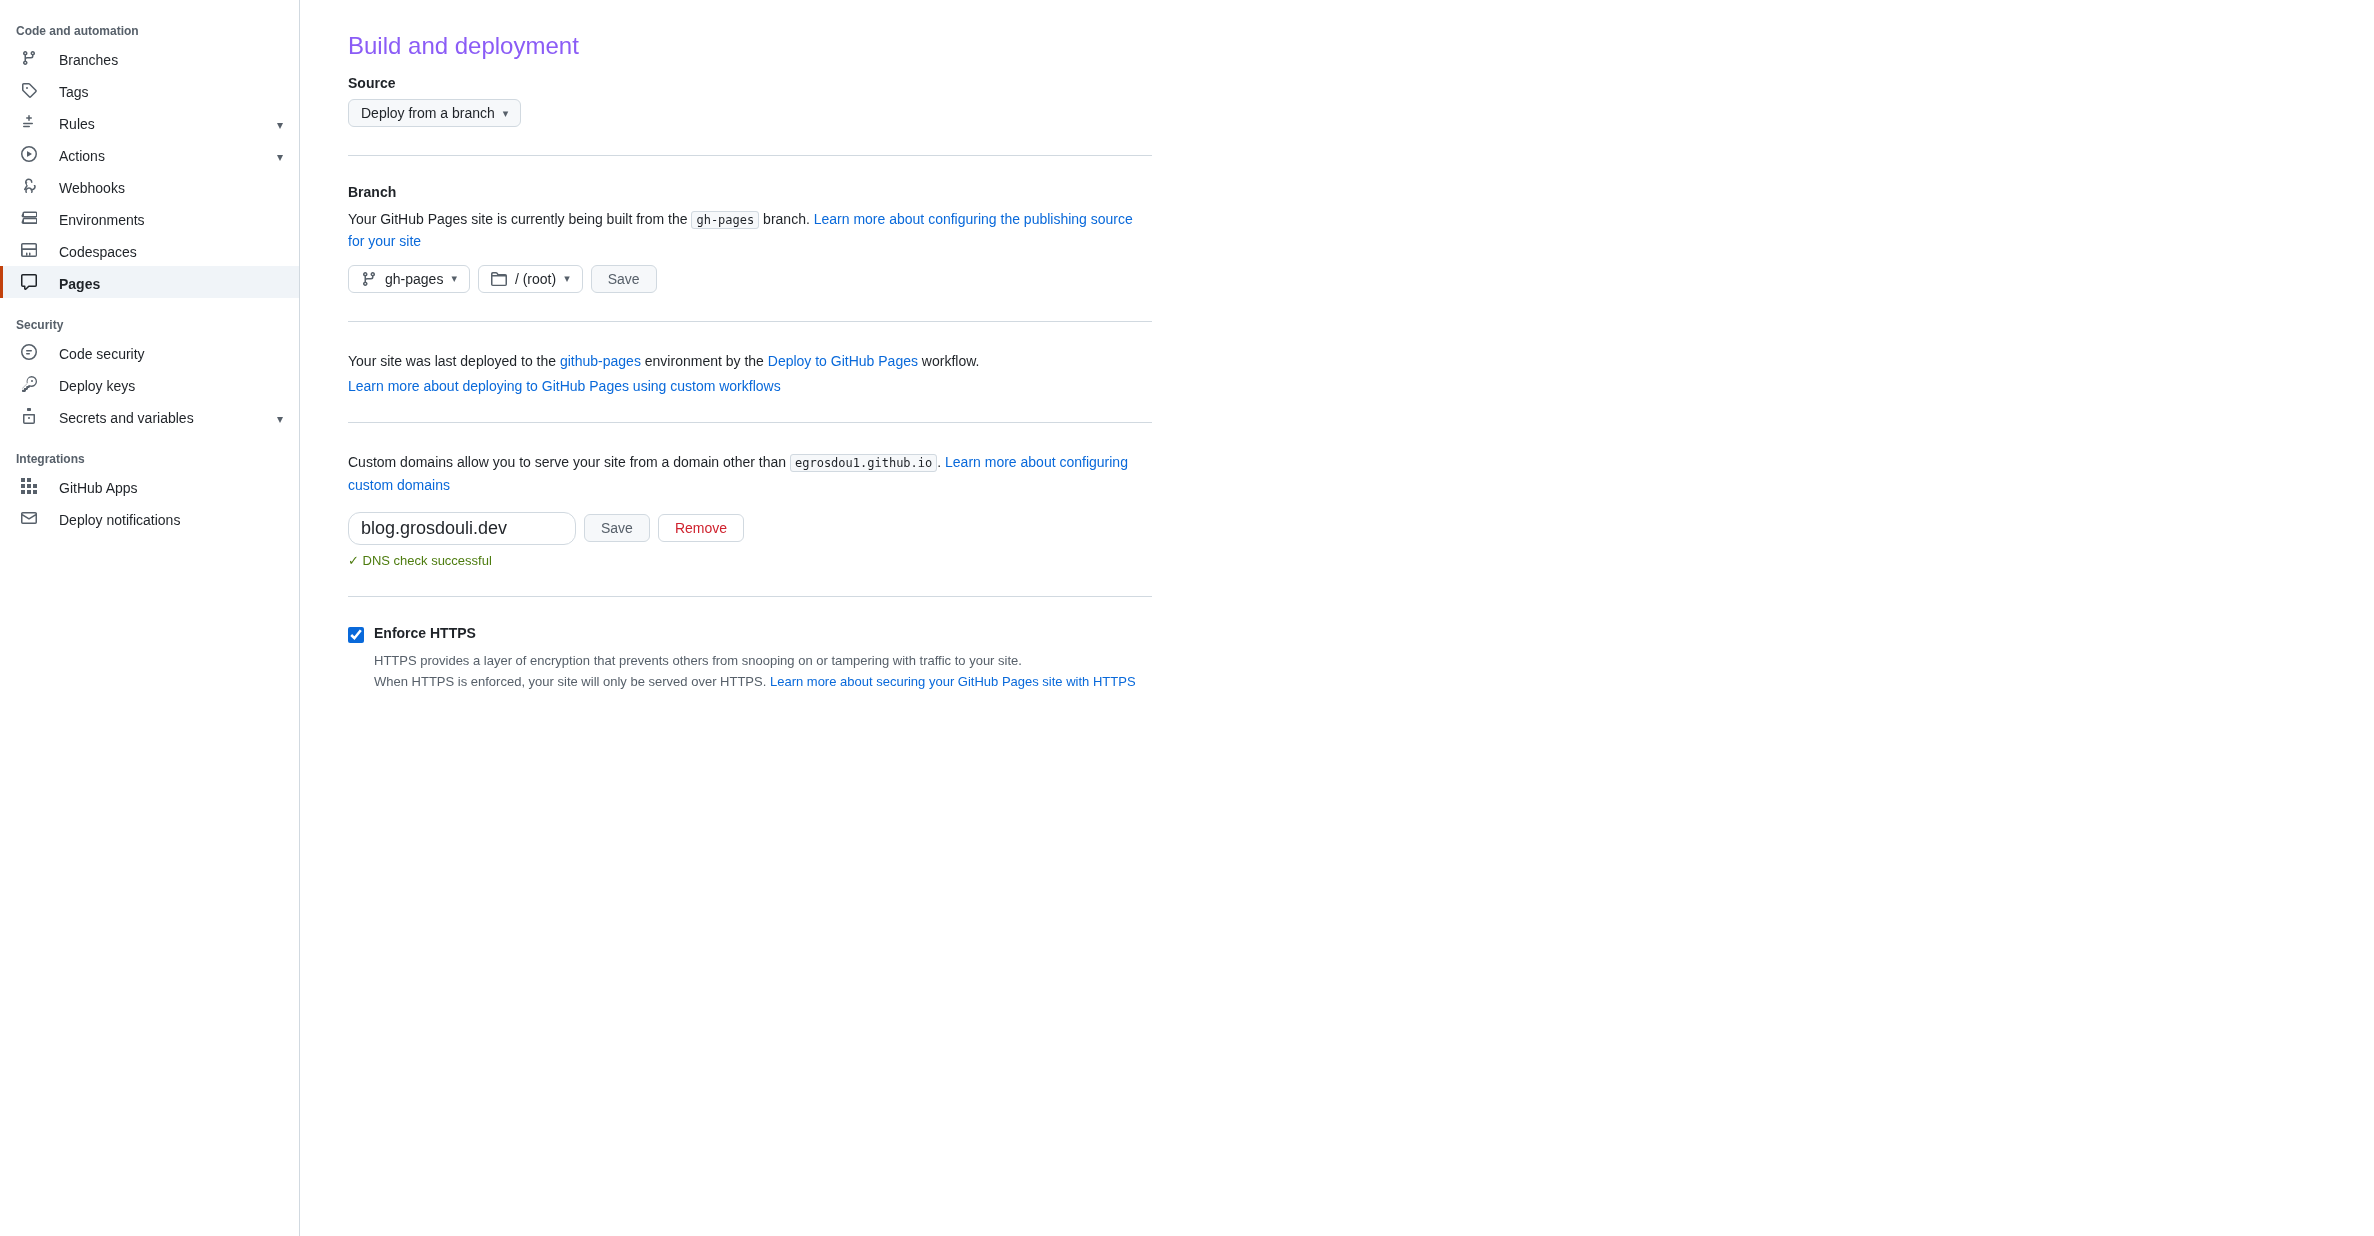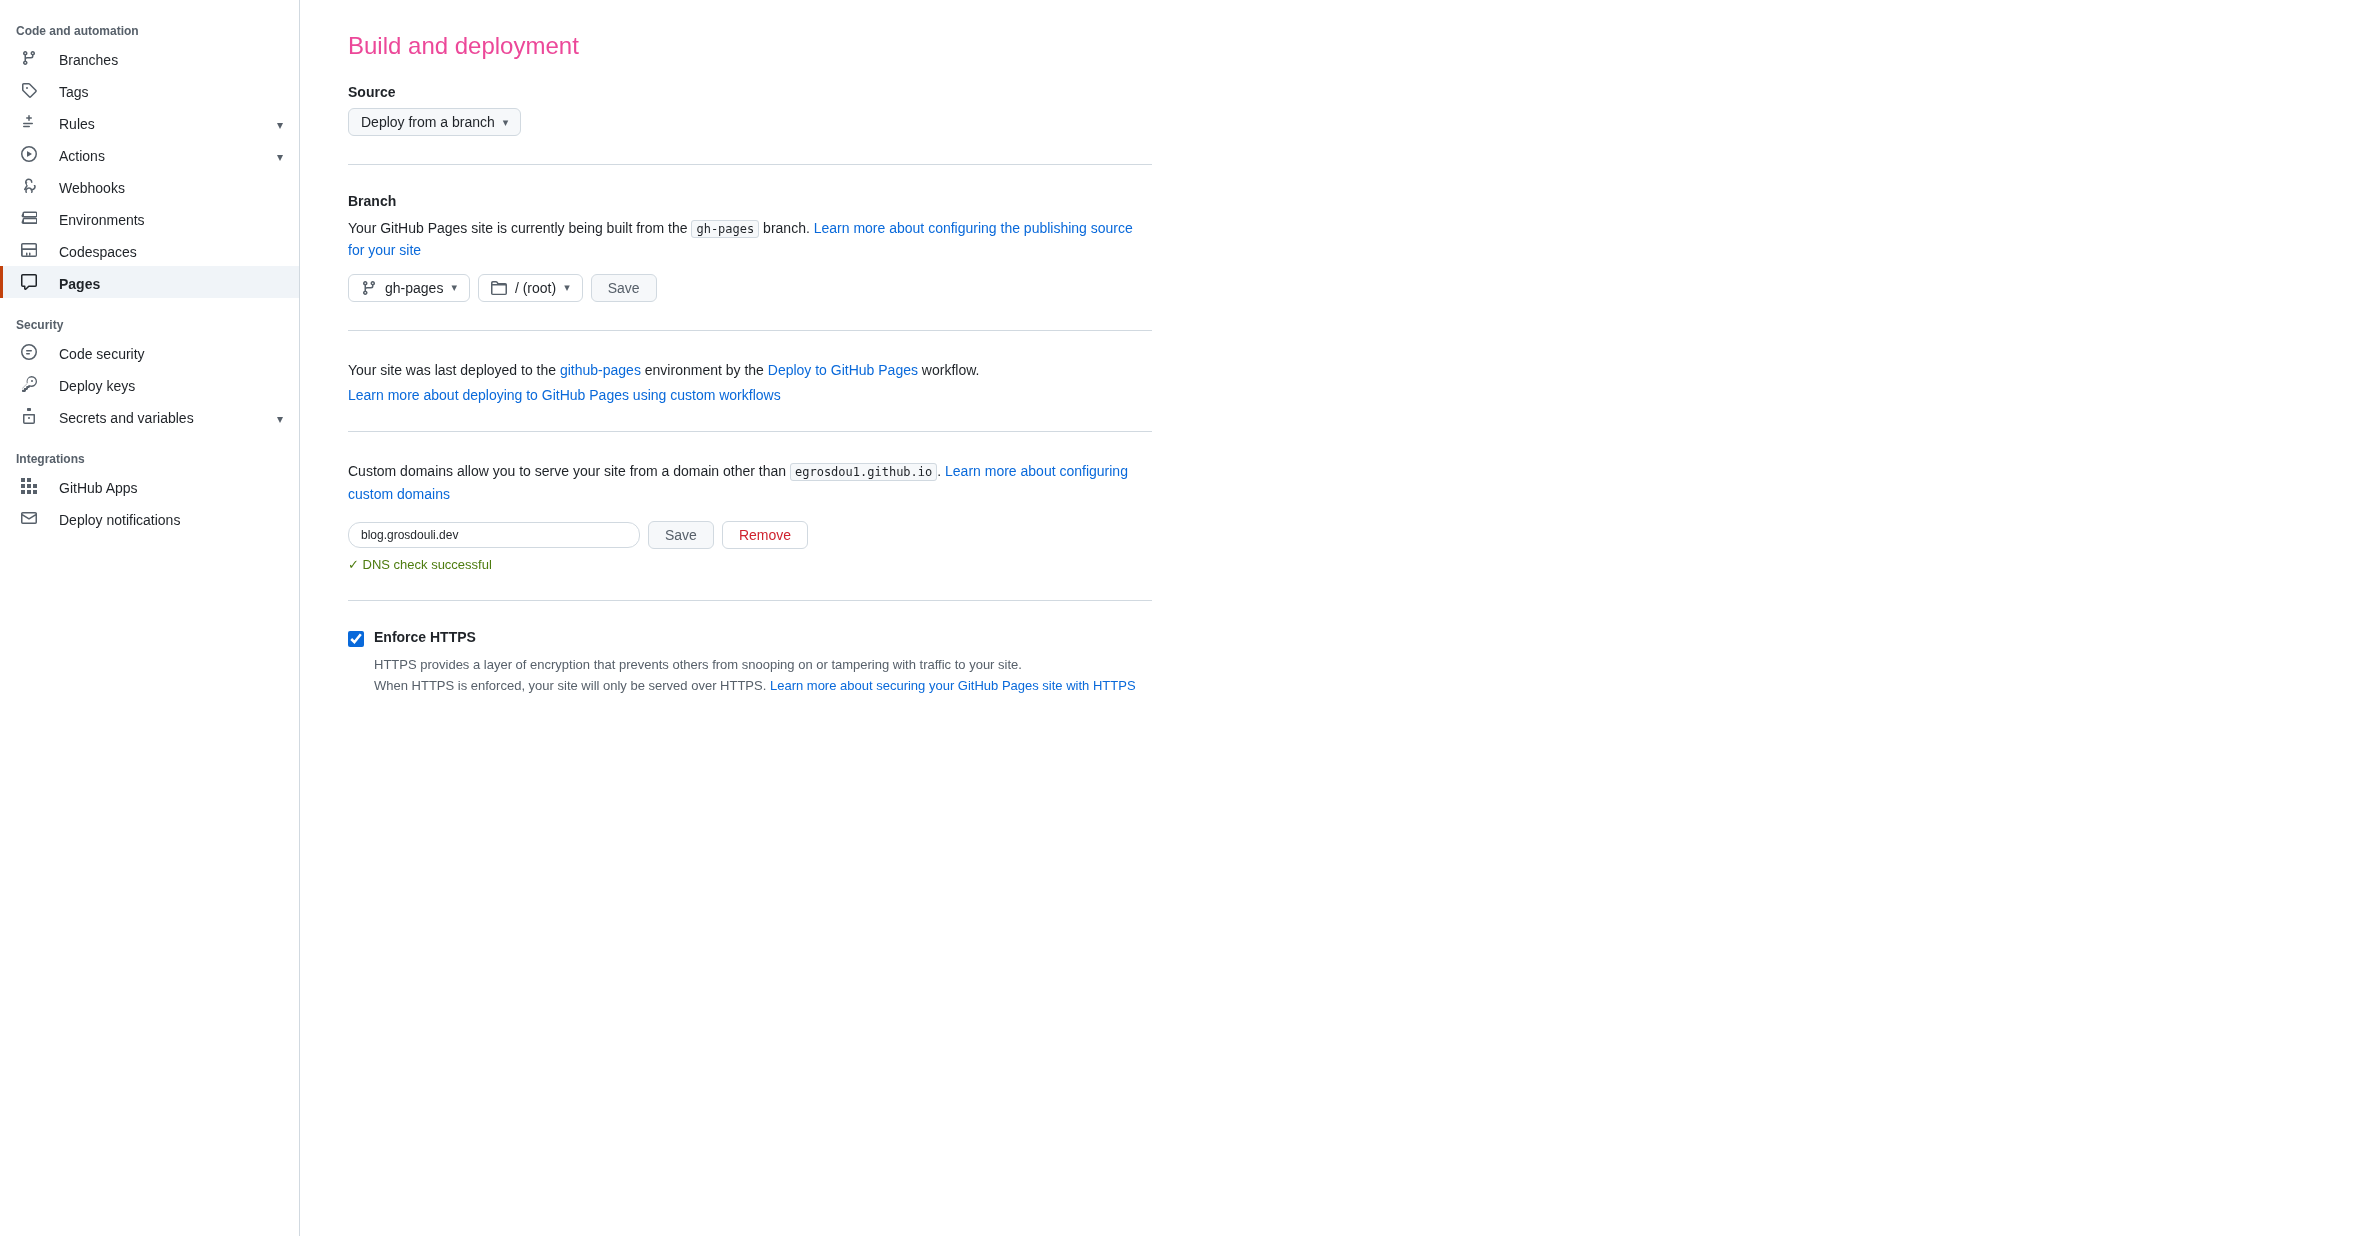--- a/index.html
+++ b/index.html
@@ -61,22 +61,22 @@
     }
     .main-content {
       flex: 1;
       padding: 32px 48px;
       max-width: 900px;
       overflow-y: auto;
     }
     .section-title {
       font-size: 24px;
       font-weight: 400;
-      color: #ec4899;
-      margin-bottom: 24px;
+      color: #8b5cf6;
+      margin-bottom: 15px;
     }
     .section-divider {
       border: none;
       border-top: 1px solid #d1d9e0;
       margin: 28px 0;
     }
     .field-label {
       font-size: 14px;
       font-weight: 600;
       color: #1f2328;
@@ -169,23 +169,23 @@
     .custom-domain-controls {
       display: flex;
       align-items: center;
       gap: 8px;
       margin-bottom: 8px;
     }
     .custom-domain-input {
       padding: 5px 12px;
       border: 1px solid #d1d9e0;
       border-radius: 12px;
-      font-size: 12px;
-      color: #1f2328;
-      width: 292px;
+      font-size: 18px;
+      color: #1f2328;
+      width: 228px;
       outline: none;
     }
     .btn-save-domain {
       padding: 5px 16px;
       border: 1px solid #d1d9e0;
       border-radius: 6px;
       background: #f6f8fa;
       cursor: pointer;
       font-size: 14px;
       color: #57606a;

